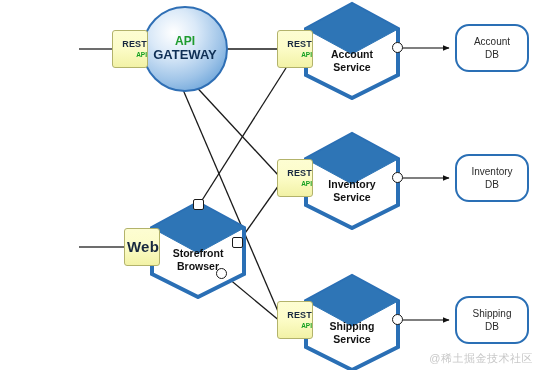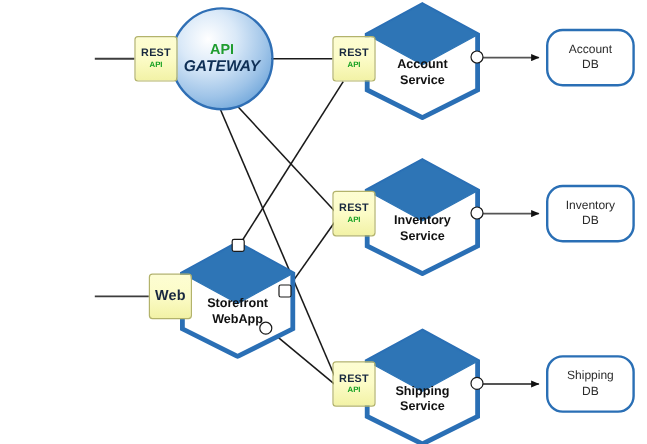--- a/index.html
+++ b/index.html
@@ -146,54 +146,53 @@
     font-size: 12px;
     font-weight: bold;
     color: #1f9c2f;
     line-height: 1.15;
   }
   .gateway-line2 {
     font-size: 13px;
     font-weight: bold;
     color: #0f2f55;
     line-height: 1.15;
-    font-style: italic;
   }
 
   
   .chip {
     position: absolute;
     width: 36px;
     height: 38px;
     border: 1px solid #b3b36b;
     border-radius: 3px;
     box-sizing: border-box;
     background: linear-gradient(180deg, #fdfdd2 0%, #fcfcc8 48%, #f2f2a6 100%);
     display: flex;
     flex-direction: column;
-    align-items: center;
+    align-items: flex-end;
     justify-content: center;
     z-index: 6;
   }
   .chip-main {
     font-size: 9px;
     font-weight: bold;
     color: #18283f;
     line-height: 1.1;
     letter-spacing: 0.2px;
   }
   .chip-sub {
     font-size: 6.5px;
     font-weight: bold;
     color: #14a021;
     line-height: 1.1;
     margin-top: 1px;
   }
   .chip.web-chip .chip-main {
-    font-size: 12px;
+    font-size: 15px;
   }
 
   
   .service-node {
     position: absolute;
     width: 104px;
     height: 100px;
   }
   .service-node .hex-svg {
     position: absolute;
@@ -310,21 +309,21 @@
     <div class="chip-main">Web</div>
   </div>
 
   <div class="service-node" style="left:146px; top:199px;">
     <svg class="hex-svg" width="104" height="100" viewBox="0 0 104 100">
       <polygon points="52,4 98,29 98,75 52,98 6,75 6,29" fill="#ffffff" stroke="#2a6fb5" stroke-width="4"></polygon>
       <polygon points="52,4 98,29 52,54 6,29" fill="#2e75b6" stroke="#2e75b6" stroke-width="1"></polygon>
     </svg>
     <div class="service-label">
       <span>Storefront</span><br>
-      <span>WebApp</span>
+      <span>Browser</span>
     </div>
   </div>
   <div class="port square" style="left:193px; top:199px;"></div>
   <div class="port square" style="left:232px; top:237px;"></div>
   <div class="port round" style="left:216px; top:268px;"></div>
 
   <div class="chip" style="left:277px; top:30px;">
     <div class="chip-main">REST</div>
     <div class="chip-sub">API</div>
   </div>
@@ -383,14 +382,15 @@
     </div>
   </div>
   <div class="port round" style="left:392px; top:314px;"></div>
   <div class="db-node" style="left:455px; top:296px;">
     <div class="db-label">
       <span>Shipping</span><br>
       <span>DB</span>
     </div>
   </div>
 
+  <div class="watermark">@稀土掘金技术社区</div>
 
 </div>
 
 </body></html>

